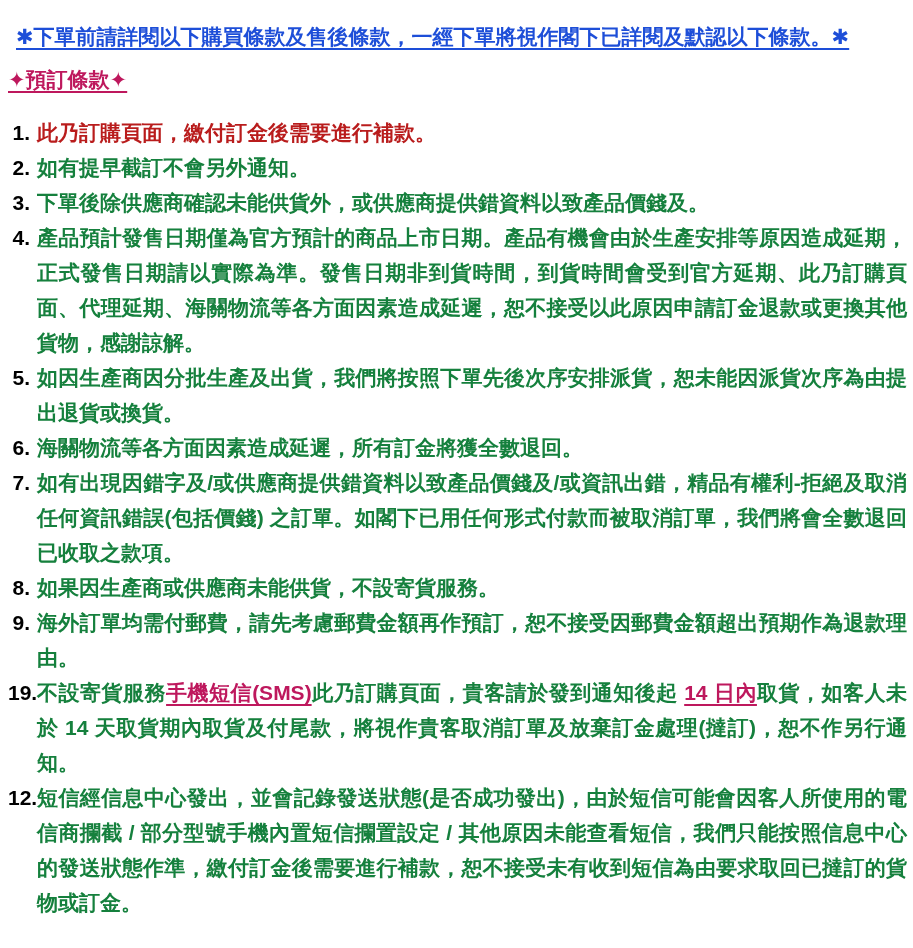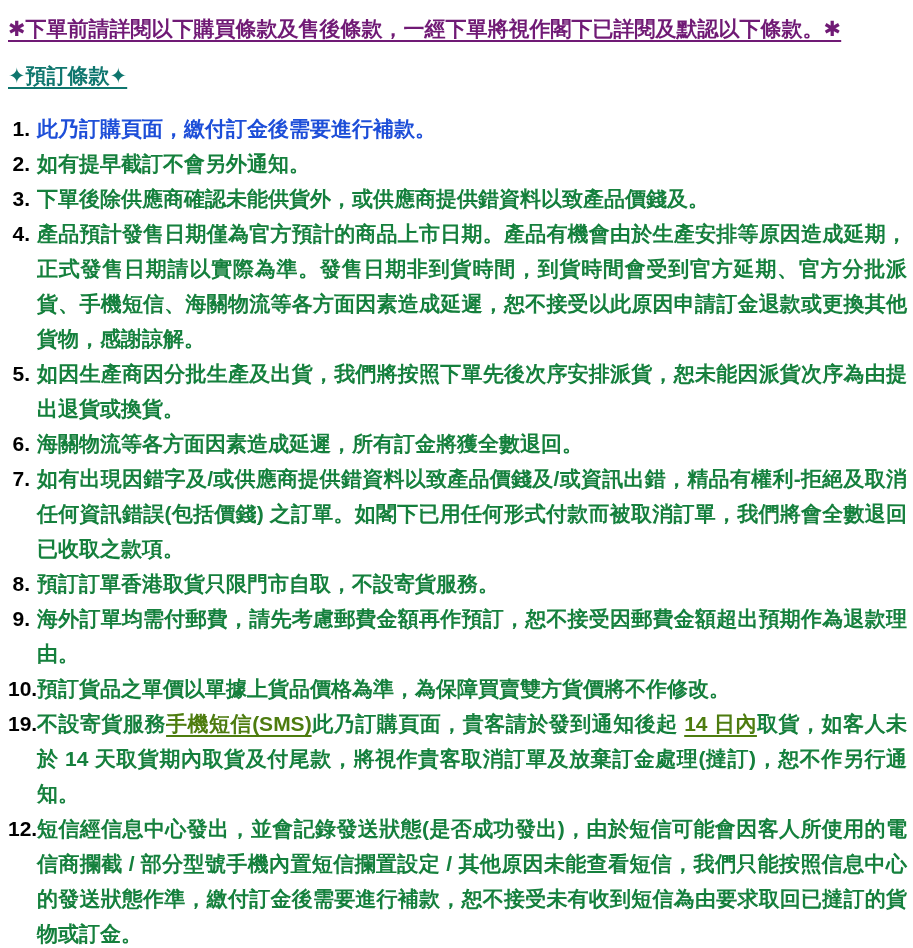--- a/index.html
+++ b/index.html
@@ -12,31 +12,31 @@
     height: 948px;
     box-sizing: border-box;
     padding: 14px 6px 10px 8px;
     font-family: "Liberation Sans", "DejaVu Sans", sans-serif;
     font-weight: 700;
     font-size: 21px;
     color: #000000;
     overflow: hidden;
   }
   .header-notice {
-    margin: 0;
-    color: #701a75;
+    margin: 8px;
+    color: #1d4ed8;
     line-height: 30px;
     text-decoration: underline;
     text-decoration-thickness: 2px;
     text-underline-offset: 4px;
     white-space: nowrap;
   }
   .section-title {
-    margin: 17px 0 0 0;
-    color: #0f766e;
+    margin: 5px 0 0 0;
+    color: #be185d;
     line-height: 30px;
     text-decoration: underline;
     text-decoration-thickness: 2px;
     text-underline-offset: 4px;
     display: inline-block;
   }
   .terms-list {
     margin: 20px 0 0 0;
     padding: 0;
   }
@@ -50,23 +50,23 @@
     width: 22px;
     text-align: right;
     white-space: nowrap;
   }
   .term-txt {
     flex: 1 1 auto;
     margin-left: 7px;
     text-align: justify;
   }
   .seg { color: #15803d; }
-  .seg.red { color: #1d4ed8; }
+  .seg.red { color: #b91c1c; }
   .seg.red-u {
-    color: #4d7c0f;
+    color: #be185d;
     text-decoration: underline;
     text-decoration-thickness: 2px;
     text-underline-offset: 4px;
     margin-top: 32px;
   }
 </style>
 </head>
 <body>
 
 <p class="header-notice">✱下單前請詳閱以下購買條款及售後條款，一經下單將視作閣下已詳閱及默認以下條款。✱</p>
@@ -94,21 +94,21 @@
   <div class="term-item">
     <span class="term-num">3.</span>
     <div class="term-txt">
       <span class="seg">下單後除供應商確認未能供貨外，或供應商提供錯資料以致產品價錢及。</span>
     </div>
   </div>
 
   <div class="term-item">
     <span class="term-num">4.</span>
     <div class="term-txt">
-      <span class="seg">產品預計發售日期僅為官方預計的商品上市日期。產品有機會由於生產安排等原因造成延期，正式發售日期請以實際為準。發售日期非到貨時間，到貨時間會受到官方延期、官方分批派貨、手機短信、海關物流等各方面因素造成延遲，恕不接受以此原因申請訂金退款或更換其他貨物，感謝諒解。</span>
+      <span class="seg">產品預計發售日期僅為官方預計的商品上市日期。產品有機會由於生產安排等原因造成延期，正式發售日期請以實際為準。發售日期非到貨時間，到貨時間會受到官方延期、此乃訂購頁面、代理延期、海關物流等各方面因素造成延遲，恕不接受以此原因申請訂金退款或更換其他貨物，感謝諒解。</span>
     </div>
   </div>
 
   <div class="term-item">
     <span class="term-num">5.</span>
     <div class="term-txt">
       <span class="seg">如因生產商因分批生產及出貨，我們將按照下單先後次序安排派貨，恕未能因派貨次序為由提出退貨或換貨。</span>
     </div>
   </div>
 
@@ -122,37 +122,31 @@
   <div class="term-item">
     <span class="term-num">7.</span>
     <div class="term-txt">
       <span class="seg">如有出現因錯字及/或供應商提供錯資料以致產品價錢及/或資訊出錯，精品有權利-拒絕及取消任何資訊錯誤(包括價錢) 之訂單。如閣下已用任何形式付款而被取消訂單，我們將會全數退回已收取之款項。</span>
     </div>
   </div>
 
   <div class="term-item">
     <span class="term-num">8.</span>
     <div class="term-txt">
-      <span class="seg">預訂訂單香港取貨只限門市自取，不設寄貨服務。</span>
+      <span class="seg">如果因生產商或供應商未能供貨，不設寄貨服務。</span>
     </div>
   </div>
 
   <div class="term-item">
     <span class="term-num">9.</span>
     <div class="term-txt">
       <span class="seg">海外訂單均需付郵費，請先考慮郵費金額再作預訂，恕不接受因郵費金額超出預期作為退款理由。</span>
     </div>
   </div>
 
-  <div class="term-item">
-    <span class="term-num">10.</span>
-    <div class="term-txt">
-      <span class="seg">預訂貨品之單價以單據上貨品價格為準，為保障買賣雙方貨價將不作修改。</span>
-    </div>
-  </div>
 
   <div class="term-item">
     <span class="term-num">19.</span>
     <div class="term-txt">
       <span class="seg">不設寄貨服務</span><span class="seg red-u">手機短信(SMS)</span><span class="seg">此乃訂購頁面，貴客請於發到通知後起 </span><span class="seg red-u">14 日內</span><span class="seg">取貨，如客人未於 14 天取貨期內取貨及付尾款，將視作貴客取消訂單及放棄訂金處理(撻訂)，恕不作另行通知。</span>
     </div>
   </div>
 
   <div class="term-item">
     <span class="term-num">12.</span>

